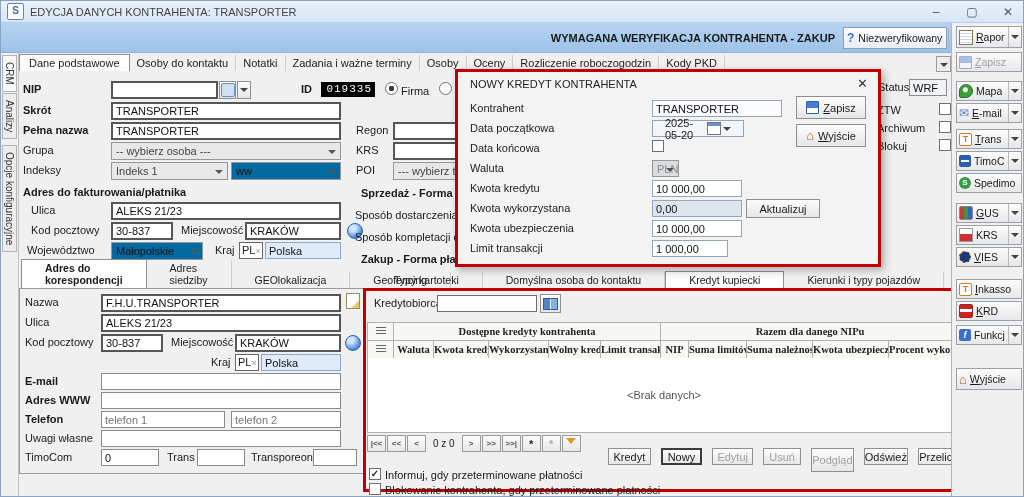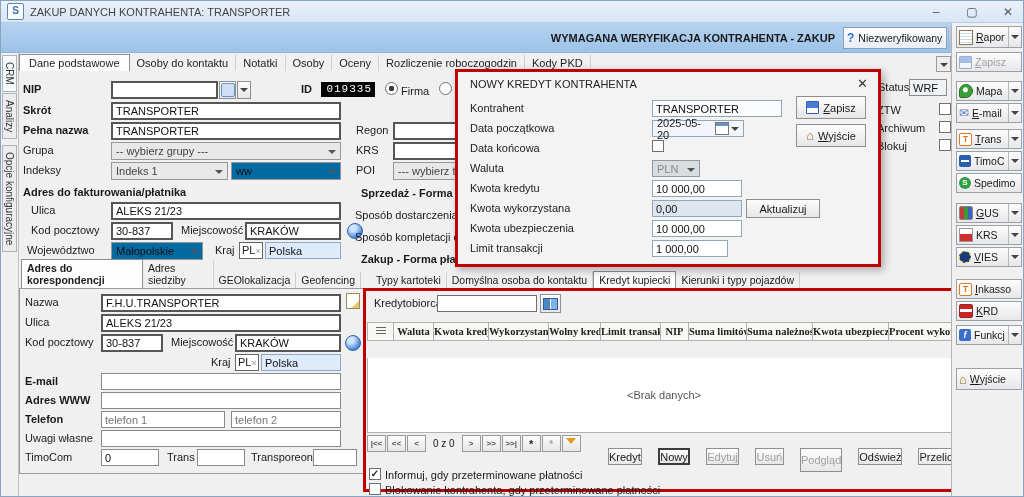--- a/index.html
+++ b/index.html
@@ -82,21 +82,21 @@
   .funnel{width:0;height:0;border:5px solid transparent;border-top:6px solid #e8971e}
   
   .sidebar{left:950px;top:22px;width:74px;height:475px;background:#f0f0f0;border-left:1px solid #b4b4b4}
   .sbtn{position:absolute;left:4px;width:66px;height:20px;box-sizing:border-box;border:1px solid #9aa0a8;
         background:linear-gradient(#fcfcfc,#e7e7ea);display:flex;align-items:center;gap:3px;padding:0 2px;font-size:10.5px}
   .sbtn .lab{overflow:hidden;white-space:nowrap}
   .sbtn .dd{margin-left:auto;border-left:1px solid #b8b8b8;height:100%;display:flex;align-items:center;padding-left:2px}
   .sbtn.dis{color:#a0a0a0}
   .sbtn.dis .floppy{opacity:.45}
   
-  .ptab{padding:2px 5px;border-right:1px solid #cfcfcf;cursor:default}
+  .ptab{padding:2px 23px;border-right:1px solid #cfcfcf;cursor:default}
   .ptab.active{background:#fdfdfd;border:1px solid #8f8f8f;border-bottom:none;font-weight:bold}
   .ptab.activeslim{background:#fdfdfd;border:1px solid #8f8f8f;border-bottom:none}
   .panelbox{left:18px;top:287px;width:344px;height:184px;border:1px solid #9a9a9a;background:#f0f0f0}
   .redbox{left:362px;top:287px;width:601px;height:204px;border:3px solid #c00000;box-sizing:border-box;background:#f0f0f0}
   
   table.grid{border-collapse:collapse;table-layout:fixed;font-family:"Liberation Serif",serif;font-size:11px;background:#fff}
   table.grid th{border:1px solid #b0b0b0;background:#f7f7f4;font-weight:bold;color:#222;padding:1px 0;overflow:hidden;white-space:nowrap;font-size:10.5px}
   .colico{width:10px;height:8px;background:repeating-linear-gradient(#666 0 1px,transparent 1px 3px);display:inline-block}
   .pagerbtn{width:17px;height:15px;border:1px solid #9a9a9a;background:linear-gradient(#fbfbfb,#e7e7e7);
             display:flex;align-items:center;justify-content:center;font-size:8px;color:#555;font-weight:bold}
@@ -104,21 +104,21 @@
   .modal{left:454px;top:68px;width:420px;height:192px;border:3px solid #c00000;background:#f3f3f3;
          box-shadow:3px 3px 8px rgba(0,0,0,.3);z-index:10;box-sizing:content-box}
   .modal .inp{border:1px solid #92a6ba}
   .mrowlbl{position:absolute;left:12px;white-space:nowrap;color:#222}
 </style>
 </head>
 <body>
 
 <div class="abs titlebar">
   <span class="appicon">S</span>
-  <span style="color:#444">ZAKUP DANYCH KONTRAHENTA: TRANSPORTER</span>
+  <span style="color:#444">EDYCJA DANYCH KONTRAHENTA: TRANSPORTER</span>
   <span class="winctl">
     <span>–</span>
     <span>▢</span>
     <span>✕</span>
   </span>
 </div>
 
 <div class="abs banner">
   <span class="b" style="color:#1a1a1a">WYMAGANA WERYFIKACJA KONTRAHENTA - ZAKUP</span>
   <div class="verifybtn" style="width:96px">
@@ -133,20 +133,21 @@
 <div class="abs vstrip">
   <div class="vtab" style="top:2px;background:#f6f9fc">CRM</div>
   <div class="vtab" style="top:40px">Analizy</div>
   <div class="vtab" style="top:92px">Opcje konfiguracyjne</div>
 </div>
 
 <div class="abs maintabs">
   <span class="mtab active">Dane podstawowe</span>
   <span class="mtab">Osoby do kontaktu</span>
   <span class="mtab">Notatki</span>
+  <span class="mtab">Zadania i ważne terminy</span>
   <span class="mtab">Osoby</span>
   <span class="mtab">Oceny</span>
   <span class="mtab">Rozliczenie roboczogodzin</span>
   <span class="mtab">Kody PKD</span>
 </div>
 <div class="abs tabarrow">
     <span class="tri" style="margin-top:6px"></span>
   </div>
 
 <span class="abs b nw" style="left:22px;top:82px">NIP</span>
@@ -164,21 +165,21 @@
 
 <span class="abs b nw" style="left:22px;top:103px">Skrót</span>
 <input class="inp thick" style="left: 110px; top: 101px; width: 230px;" value="TRANSPORTER">
 
 <span class="abs b nw" style="left:22px;top:123px">Pełna nazwa</span>
 <input class="inp thick" style="left: 110px; top: 121px; width: 230px;" value="TRANSPORTER">
 <span class="abs nw" style="left:355px;top:123px">Regon</span>
 <input class="inp thick" style="left: 392px; top: 121px; width: 128px;">
 
 <span class="abs nw" style="left:22px;top:143px">Grupa</span>
-<div class="sel" style="left:110px;top:141px;width:230px">-- wybierz grupy ---</div>
+<div class="sel" style="left:110px;top:141px;width:230px">-- wybierz osoba ---</div>
 <span class="abs nw" style="left:355px;top:143px">KRS</span>
 <input class="inp thick" style="left: 392px; top: 141px; width: 128px;">
 
 <span class="abs nw" style="left:22px;top:163px">Indeksy</span>
 <div class="sel" style="left:110px;top:161px;width:117px">Indeks 1</div>
 <div class="sel white" style="left:230px;top:161px;width:110px">ww</div>
 <span class="abs nw" style="left:355px;top:163px">POI</span>
 <div class="sel" style="left:392px;top:161px;width:128px">--- wybierz typ</div>
 
 <span class="abs b nw" style="left:22px;top:185px">Adres do fakturowania/płatnika</span>
@@ -280,20 +281,25 @@
       <col style="width:60px">
       <col style="width:52px">
       <col style="width:60px">
       <col style="width:28px">
       <col style="width:58px">
       <col style="width:66px">
       <col style="width:76px">
       <col style="width:71px">
     </colgroup>
   <tbody>
+      <tr style="height:18px">
+    <th><span class="colico"></span></th>
+    <th colspan="5">Dostępne kredyty kontrahenta</th>
+    <th colspan="5">Razem dla danego NIPu</th>
+  </tr>
   <tr style="height:18px">
     <th><span class="colico"></span></th>
     <th>Waluta</th>
     <th>Kwota kredytu</th>
     <th>Wykorzystane</th>
     <th>Wolny kredyt</th>
     <th>Limit transakcji</th>
     <th>NIP</th>
     <th>Suma limitów</th>
     <th>Suma należności</th>
@@ -314,21 +320,21 @@
   <span class="pagerbtn">&gt;</span>
   <span class="pagerbtn">&gt;&gt;</span>
   <span class="pagerbtn">&gt;&gt;|</span>
   <span class="pagerbtn" style="color:#222;font-size:11px">*</span>
   <span class="pagerbtn" style="color:#aaa;font-size:11px">*</span>
   <span class="pagerbtn">
       <span class="funnel"></span>
     </span>
 </div>
 
-<div class="abs" style="left:607px;top:447px;width:351px;display:flex;gap:16px;justify-content:flex-end">
+<div class="abs" style="left:607px;top:447px;width:351px;display:flex;gap:10px;justify-content:flex-end">
   <div class="btn" style="width:52px;height:17px">
       <span>Kredyt</span>
     </div>
   <div class="btn focus" style="width:50px;height:17px">
       <span>Nowy</span>
     </div>
   <div class="btn dis" style="width:50px;height:17px">
       <span>Edytuj</span>
     </div>
   <div class="btn dis" style="width:46px;height:17px">
@@ -446,31 +452,31 @@
   <div class="abs btn" style="left:338px;top:24px;width:70px;height:23px">
     <span class="ico floppy"></span>
     <span class="accel">Zapisz</span>
   </div>
   <div class="abs btn" style="left:338px;top:52px;width:70px;height:23px">
     <span class="ico house">⌂</span>
     <span class="accel">Wyjście</span>
   </div>
 
   <span class="mrowlbl" style="top:50px">Data początkowa</span>
-  <div class="abs" style="left:194px;top:48px;width:92px;height:17px;border:1px solid #92a6ba;background:#f2f6fa;box-sizing:border-box;display:flex;align-items:center;gap:2px;padding:0 4px">
+  <div class="abs" style="left:194px;top:48px;width:92px;height:17px;border:1px solid #92a6ba;background:#f2f6fa;box-sizing:border-box;display:flex;align-items:center;gap:2px;padding:0 12px">
     <span>2025-05-20</span>
     <span class="ico cal"></span>
     <span class="tri" style="margin-top:5px"></span>
   </div>
 
   <span class="mrowlbl" style="top:70px">Data końcowa</span>
   <span class="chk" style="left:194px;top:68px"></span>
 
   <span class="mrowlbl" style="top:90px">Waluta</span>
-  <div class="sel" style="left:194px;top:88px;width:48px;height:17px;background:#d8dde2;color:#8a8a8a">PLN</div>
+  <div class="sel" style="left:194px;top:88px;width:27px;height:17px;background:#d8dde2;color:#8a8a8a">PLN</div>
 
   <span class="mrowlbl" style="top:110px">Kwota kredytu</span>
   <input class="inp r" style="left: 194px; top: 108px; width: 90px;" value="10 000,00">
 
   <span class="mrowlbl" style="top:130px">Kwota wykorzystana</span>
   <input class="inp r" style="left: 194px; top: 128px; width: 90px; background: rgb(221, 230, 239);" value="0,00">
   <div class="abs btn" style="left:288px;top:127px;width:74px;height:19px">
       <span>Aktualizuj</span>
     </div>
 

